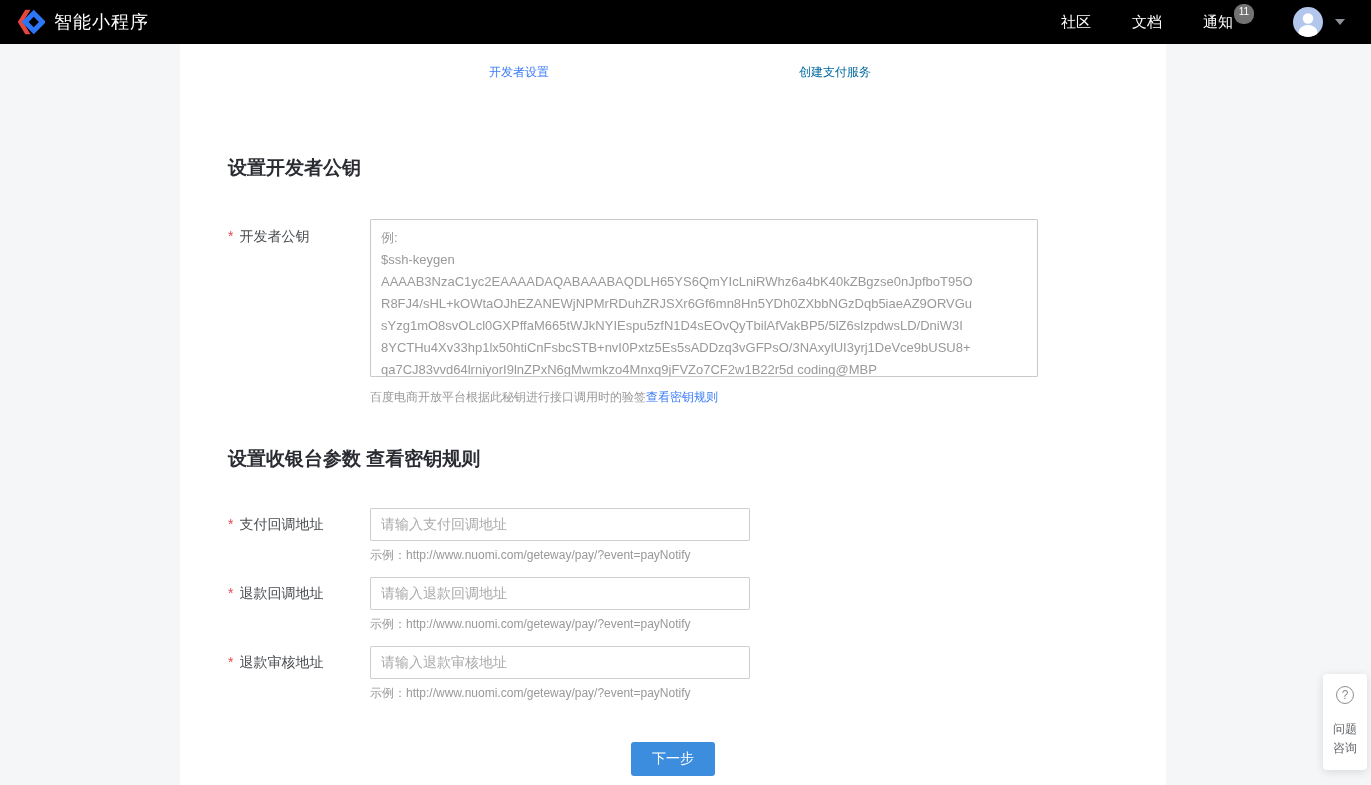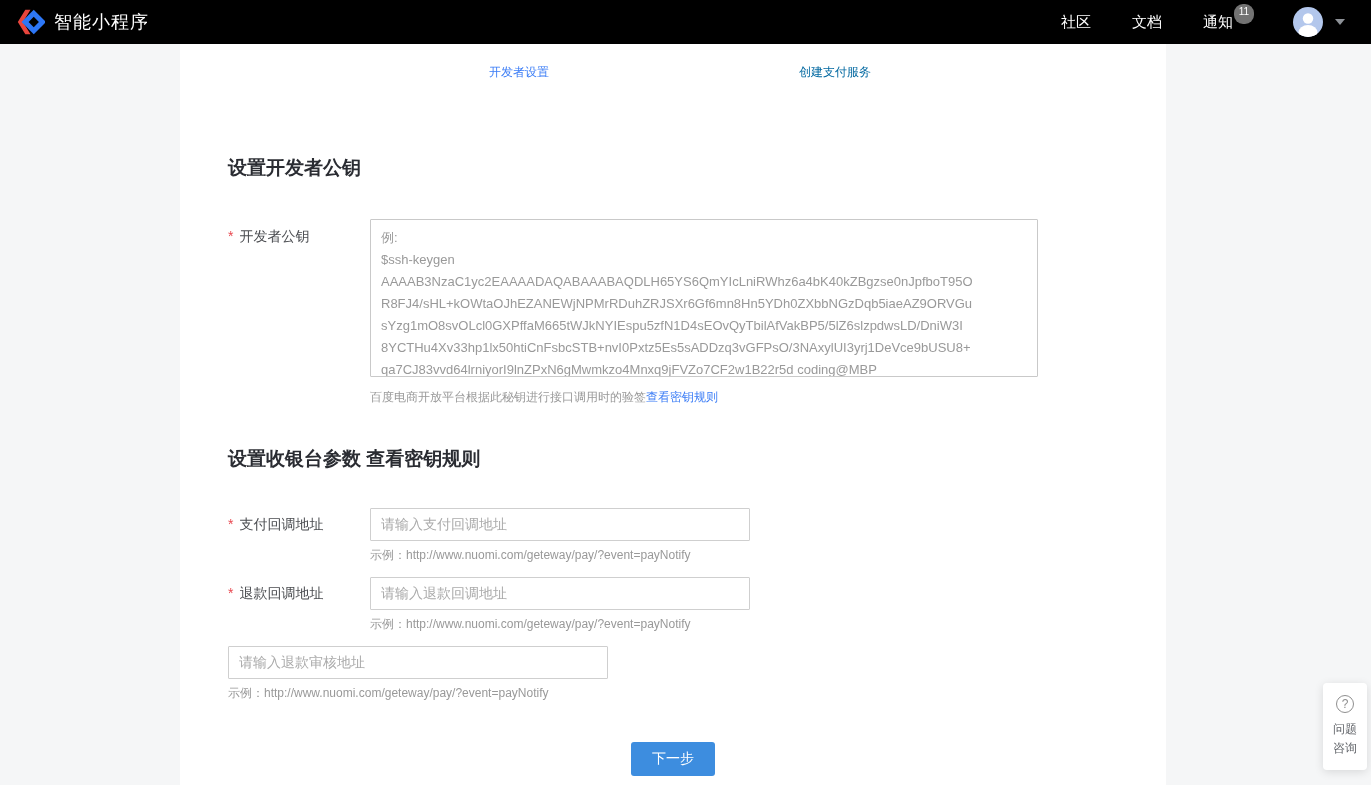--- a/index.html
+++ b/index.html
@@ -101,21 +101,21 @@
     width: 44px; background: #fff; border-radius: 4px;
     box-shadow: 0 2px 10px rgba(0,0,0,0.12);
     padding: 11px 0 12px; text-align: center; cursor: pointer;
   }
   .qmark {
     display: inline-block; width: 18px; height: 18px; line-height: 16px;
     border: 1px solid #8f8f8f; border-radius: 50%;
     color: #8f8f8f; font-size: 12px;
   }
   .help-line { font-size: 12px; color: #5f6267; line-height: 19px; }
-  .help-line.first { margin-top: 7px; }
+  .help-line.first { margin-top: 16px; }
 </style>
 </head>
 <body>
 
 <header class="navbar">
   <div class="logo">
     <svg width="30" height="30" viewBox="0 0 32 32">
       <polygon points="11,3 3,16 11,29 16.5,29 8.5,16 16.5,3" fill="#e8453c"></polygon>
       <path d="M20 3 L33 16 L20 29 L7 16 Z M20 10.5 L25.5 16 L20 21.5 L14.5 16 Z" fill="#2d77f6" fill-rule="evenodd"></path>
     </svg>
@@ -178,20 +178,23 @@
     <div class="label">
       <span class="req">*</span><span>退款回调地址</span>
     </div>
     <div class="field">
       <input class="url" type="text" placeholder="请输入退款回调地址" style="">
       <div class="hint">示例：http://www.nuomi.com/geteway/pay/?event=payNotify</div>
     </div>
   </div>
 
   <div class="form-row row-url-3">
+    <div class="label">
+      <span class="req">*</span><span>退款审核地址</span>
+    </div>
     <div class="field">
       <input class="url" type="text" placeholder="请输入退款审核地址" style="">
       <div class="hint">示例：http://www.nuomi.com/geteway/pay/?event=payNotify</div>
     </div>
   </div>
 
   <button class="next-btn">下一步</button>
 
 </main>
 

